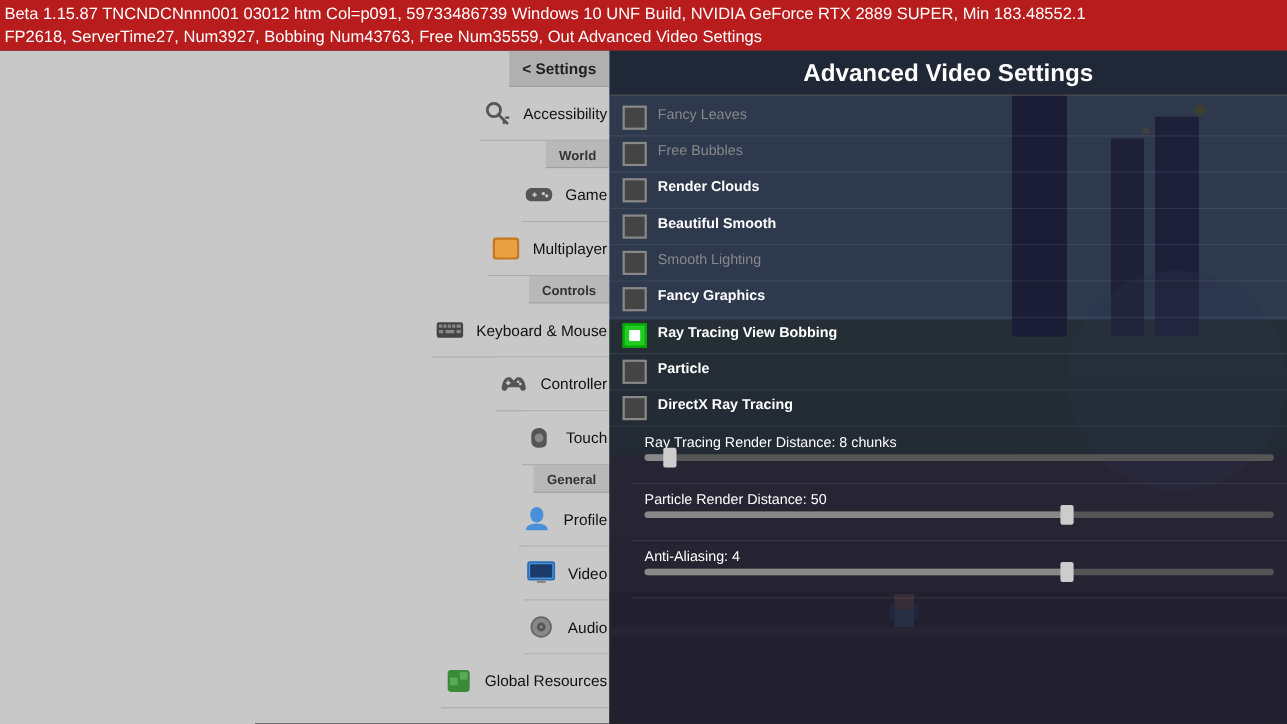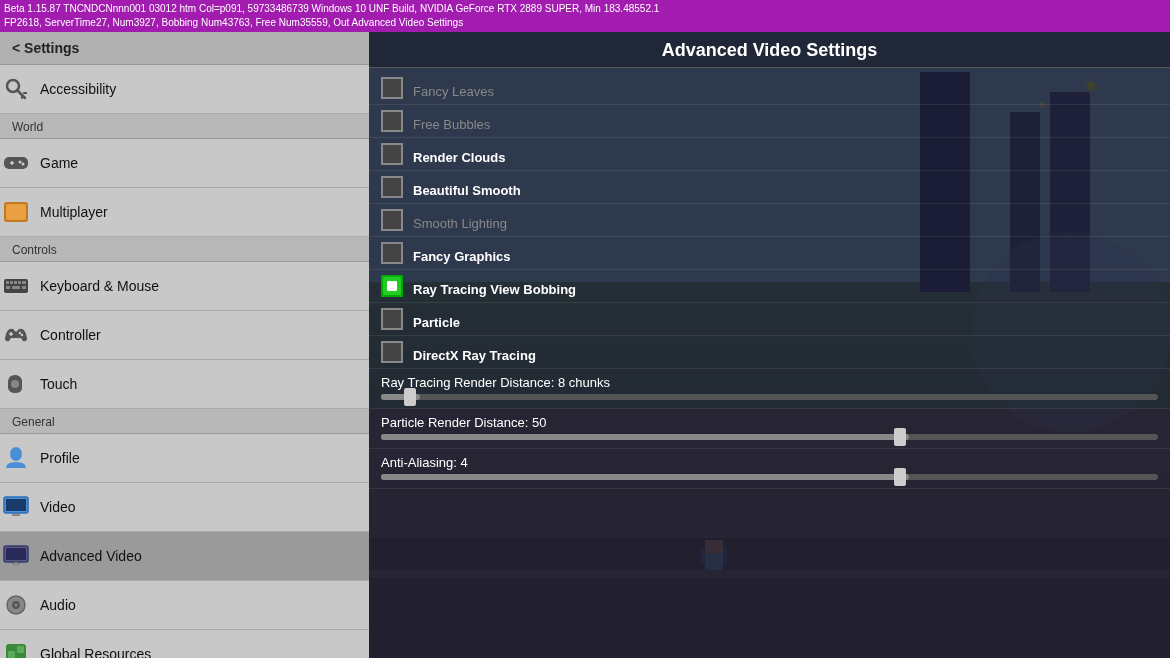--- a/index.html
+++ b/index.html
@@ -8,42 +8,43 @@
       height: 658px;
       overflow: hidden;
       font-family: 'Segoe UI', Arial, sans-serif;
       background: #1a1a2e;
       display: flex;
       flex-direction: column;
     }
 
     
     .debug-bar {
-      background: #a21caf;
+      background: #b91c1c;
       color: #fff;
-      font-size: 10px;
+      font-size: 15px;
       padding: 2px 4px;
       line-height: 1.4;
       flex-shrink: 0;
     }
 
     .main-container {
       display: flex;
       flex: 1;
       overflow: hidden;
     }
 
     
     .sidebar {
-      width: 369px;
+      width: 554px;
       background: #c8c8c8;
       display: flex;
       flex-direction: column;
       flex-shrink: 0;
       overflow-y: auto;
+      align-items: flex-end;
     }
 
     .sidebar-back {
       display: flex;
       align-items: center;
       padding: 8px 12px;
       background: #b0b0b0;
       cursor: pointer;
       border-bottom: 1px solid #999;
     }
@@ -75,21 +76,21 @@
     }
     .sidebar-item .label {
       font-size: 14px;
       color: #111;
       font-weight: 500;
     }
 
     .section-header {
       padding: 6px 12px 4px;
       font-size: 12px;
-      font-weight: normal;
+      font-weight: bold;
       color: #333;
       background: #b8b8b8;
       border-bottom: 1px solid #999;
     }
 
     
     .right-panel {
       flex: 1;
       display: flex;
       flex-direction: column;
@@ -113,38 +114,38 @@
       background: rgba(30, 30, 50, 0.85);
       flex: 1;
       display: flex;
       flex-direction: column;
       overflow-y: auto;
       padding: 0;
     }
 
     .settings-title {
       padding: 8px 16px 6px;
-      font-size: 18px;
+      font-size: 22px;
       font-weight: bold;
       color: #fff;
       border-bottom: 1px solid #555;
       background: rgba(0,0,0,0.3);
       text-align: center;
     }
 
     .settings-scroll {
       flex: 1;
       overflow-y: auto;
       padding: 4px 0;
     }
 
     
     .toggle-row {
       display: flex;
-      align-items: flex-end;
+      align-items: flex-start;
       padding: 5px 12px;
       border-bottom: 1px solid rgba(255,255,255,0.08);
     }
     .toggle-box {
       width: 22px;
       height: 22px;
       border: 2px solid #888;
       background: #444;
       margin-right: 10px;
       display: flex;
@@ -170,22 +171,23 @@
     .toggle-label.dimmed {
       color: #888;
     }
     .toggle-label.white {
       color: #fff;
       font-weight: bold;
     }
 
     
     .slider-row {
-      padding: 6px 12px 8px;
+      padding: 6px 12px 20px;
       border-bottom: 1px solid rgba(255,255,255,0.08);
+      margin-left: 20px;
     }
     .slider-label {
       font-size: 13px;
       color: #fff;
       margin-bottom: 4px;
     }
     .slider-track {
       height: 6px;
       background: #555;
       border-radius: 3px;
@@ -327,31 +329,20 @@
         <svg width="26" height="22" viewBox="0 0 26 22">
             <rect x="1" y="1" width="24" height="16" rx="2" fill="#4a90d9" stroke="#2a6db5" stroke-width="1.5"></rect>
             <rect x="3" y="3" width="20" height="12" fill="#1a3a6a"></rect>
             <line x1="9" y1="19" x2="17" y2="19" stroke="#888" stroke-width="2"></line>
             <line x1="13" y1="17" x2="13" y2="19" stroke="#888" stroke-width="2"></line>
           </svg>
       </div>
       <span class="label">Video</span>
     </div>
 
-    <div class="sidebar-item active">
-      <div class="icon">
-        <svg width="26" height="22" viewBox="0 0 26 22">
-            <rect x="1" y="1" width="24" height="16" rx="2" fill="#5a5a8a" stroke="#3a3a6a" stroke-width="1.5"></rect>
-            <rect x="3" y="3" width="20" height="12" fill="#2a2a5a"></rect>
-            <line x1="9" y1="19" x2="17" y2="19" stroke="#888" stroke-width="2"></line>
-            <line x1="13" y1="17" x2="13" y2="19" stroke="#888" stroke-width="2"></line>
-          </svg>
-      </div>
-      <span class="label">Advanced Video</span>
-    </div>
 
     <div class="sidebar-item">
       <div class="icon">
         <svg width="22" height="22" viewBox="0 0 22 22">
             <circle cx="11" cy="11" r="9" fill="#888" stroke="#666" stroke-width="1.5"></circle>
             <circle cx="11" cy="11" r="4" fill="#555"></circle>
             <circle cx="11" cy="11" r="1.5" fill="#888"></circle>
           </svg>
       </div>
       <span class="label">Audio</span>

